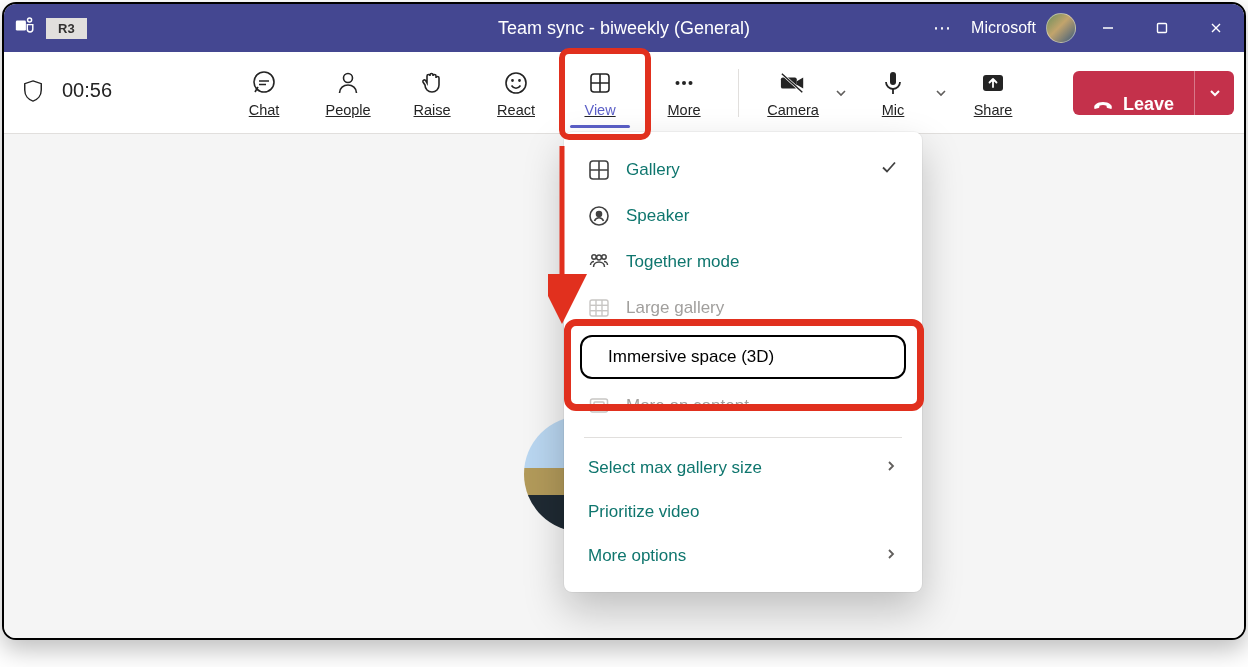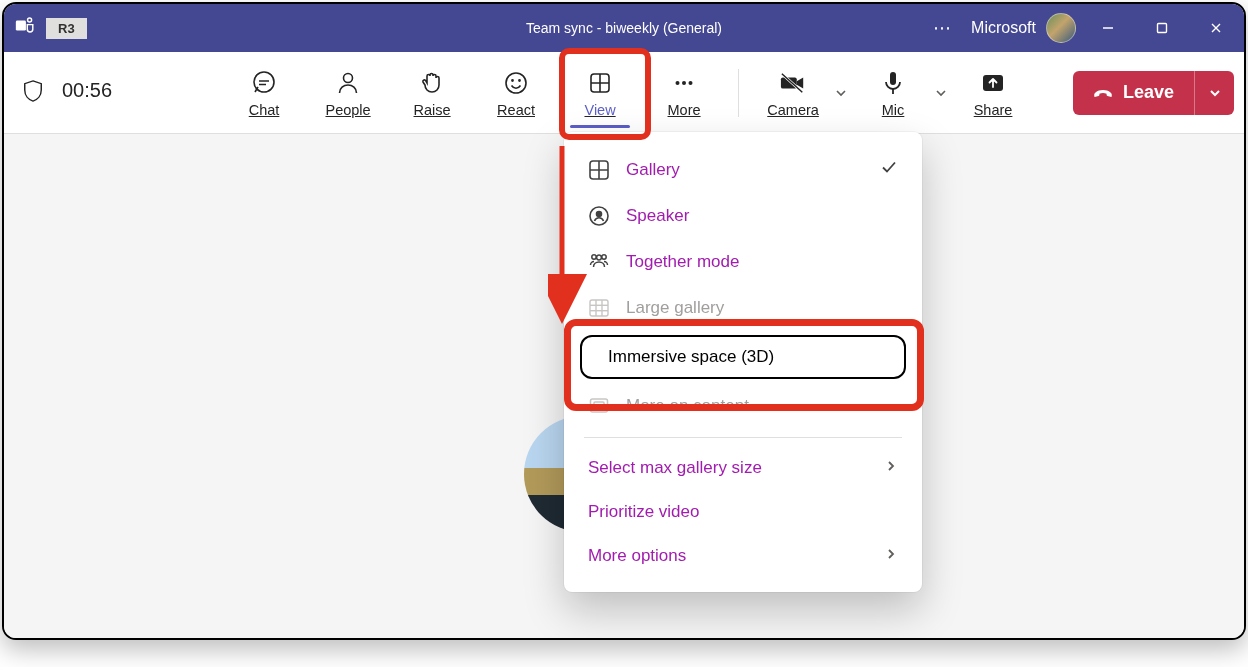--- a/index.html
+++ b/index.html
@@ -36,21 +36,21 @@
   .pill {
     background:#e1dfdd;
     color:#323130;
     font-weight:600;
     font-size:13px;
     padding:3px 12px;
     border-radius:0;
   }
   .titlebar .center {
     position:absolute; left:0; right:0; text-align:center;
-    font-size:14px; font-weight:400; pointer-events:none;
+    font-size:18px; font-weight:400; pointer-events:none;
   }
   .titlebar .right {
     margin-left:auto; display:flex; align-items:center; gap:10px;
     padding-right:6px;
   }
   .titlebar .right > * { pointer-events:auto; }
   .threedots { font-size:18px; letter-spacing:2px; padding:6px 8px; cursor:pointer; }
   .org { font-size:16px; }
   .avatar {
     width:30px; height:30px; border-radius:50%;
@@ -91,21 +91,21 @@
     width:20px; height:70px; display:flex; align-items:center; justify-content:center;
     color:#605e5c; cursor:pointer; margin-left:-4px;
   }
   .chev svg { width:14px; height:14px; }
   .spacer { flex:1; }
   .leave {
     display:flex; align-items:stretch; height:44px;
   }
   .leave-main {
     background:#c4314b; color:#fff; border:none;
-    display:flex; align-items:center; gap:10px;
+    display:flex; align-items:flex-end; gap:10px;
     padding:0 20px; font-size:18px; font-weight:600;
     border-top-left-radius:6px; border-bottom-left-radius:6px;
     cursor:pointer;
   }
   .leave-main svg { width:20px; height:20px; }
   .leave-drop {
     background:#c4314b; color:#fff; border:none;
     width:40px; display:flex; align-items:center; justify-content:center;
     border-top-right-radius:6px; border-bottom-right-radius:6px;
     border-left:1px solid rgba(255,255,255,.35);
@@ -122,21 +122,21 @@
   }
   
   .dropdown {
     position:absolute; left:560px; top:128px; width:358px;
     background:#fff; border-radius:8px;
     box-shadow:0 18px 40px rgba(0,0,0,.22), 0 0 0 1px rgba(0,0,0,.04);
     padding:14px 0;
   }
   .dd-item {
     display:flex; align-items:center; gap:16px;
-    padding:12px 24px; font-size:17px; color:#a21caf;
+    padding:12px 24px; font-size:17px; color:#0f766e;
     cursor:pointer; position:relative;
   }
   .dd-item .dd-ico { width:22px; height:22px; color:#424242; display:flex; align-items:center; }
   .dd-item .dd-ico svg { width:22px; height:22px; }
   .dd-item.disabled { color:#a19f9d; }
   .dd-item.disabled .dd-ico { color:#c8c6c4; }
   .dd-item .check { margin-left:auto; color:#424242; }
   .dd-item .chev-r { margin-left:auto; color:#605e5c; }
   .dd-sep { height:1px; background:#e1dfdd; margin:8px 20px; }
   .dd-boxed {

